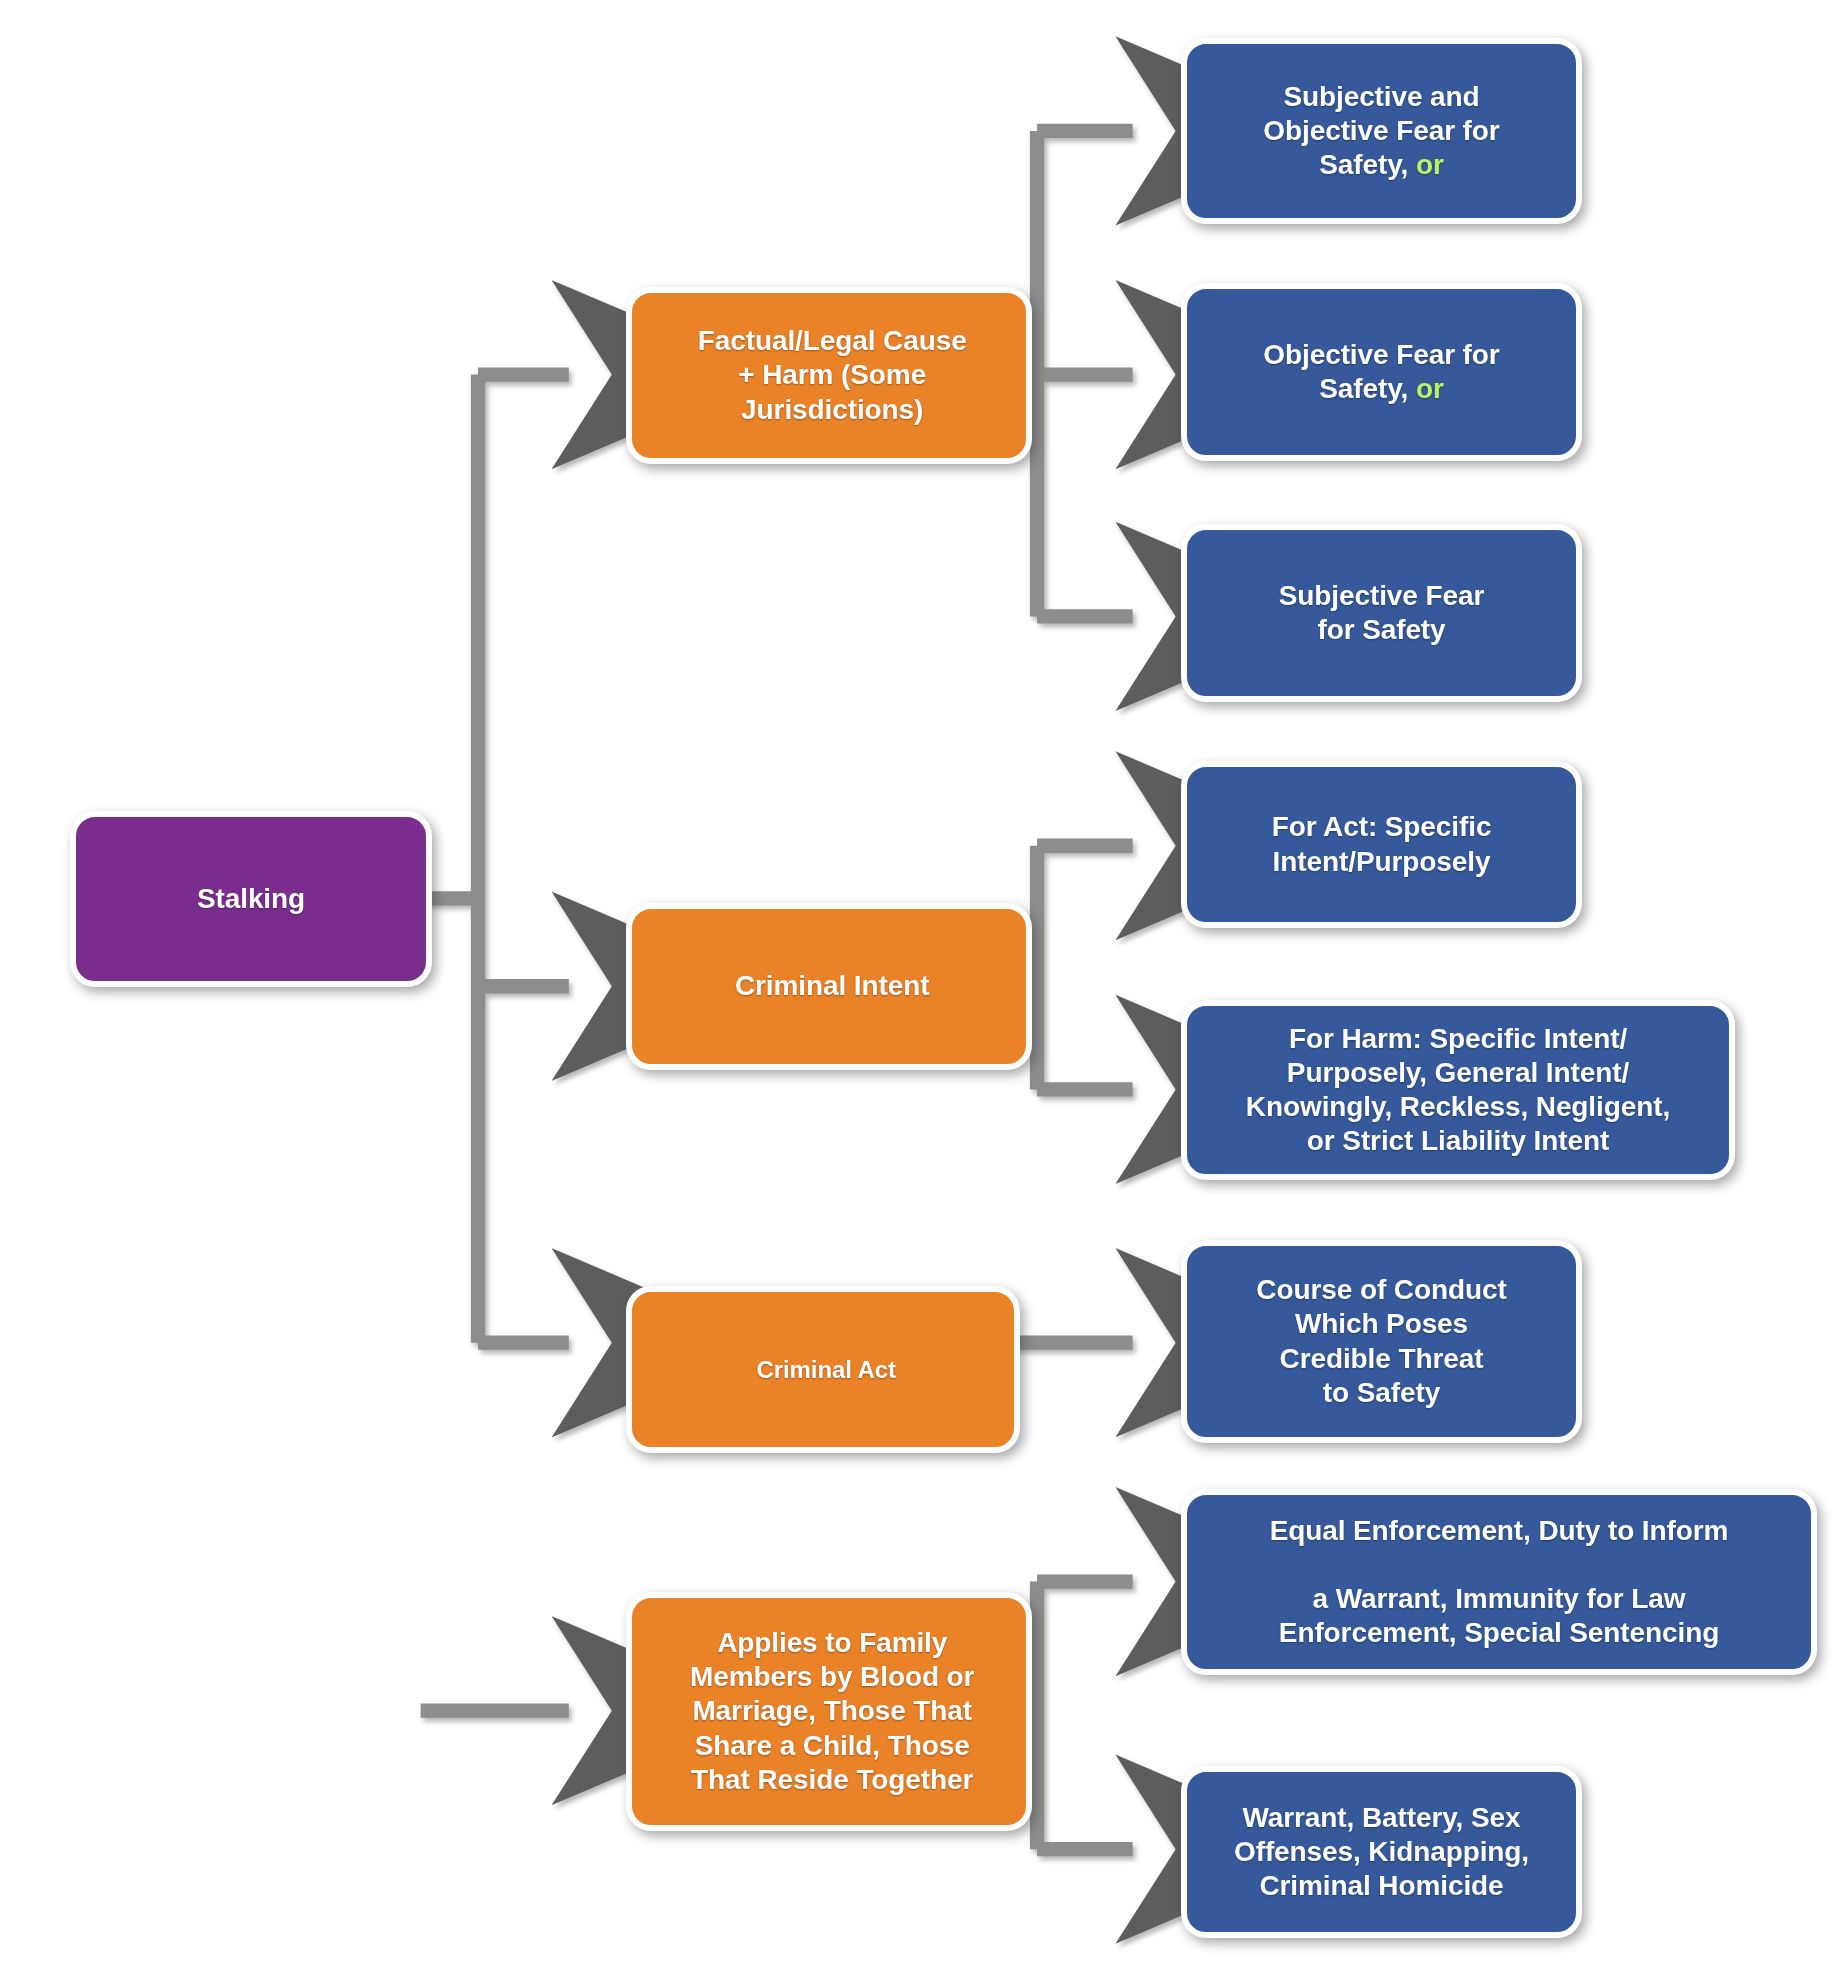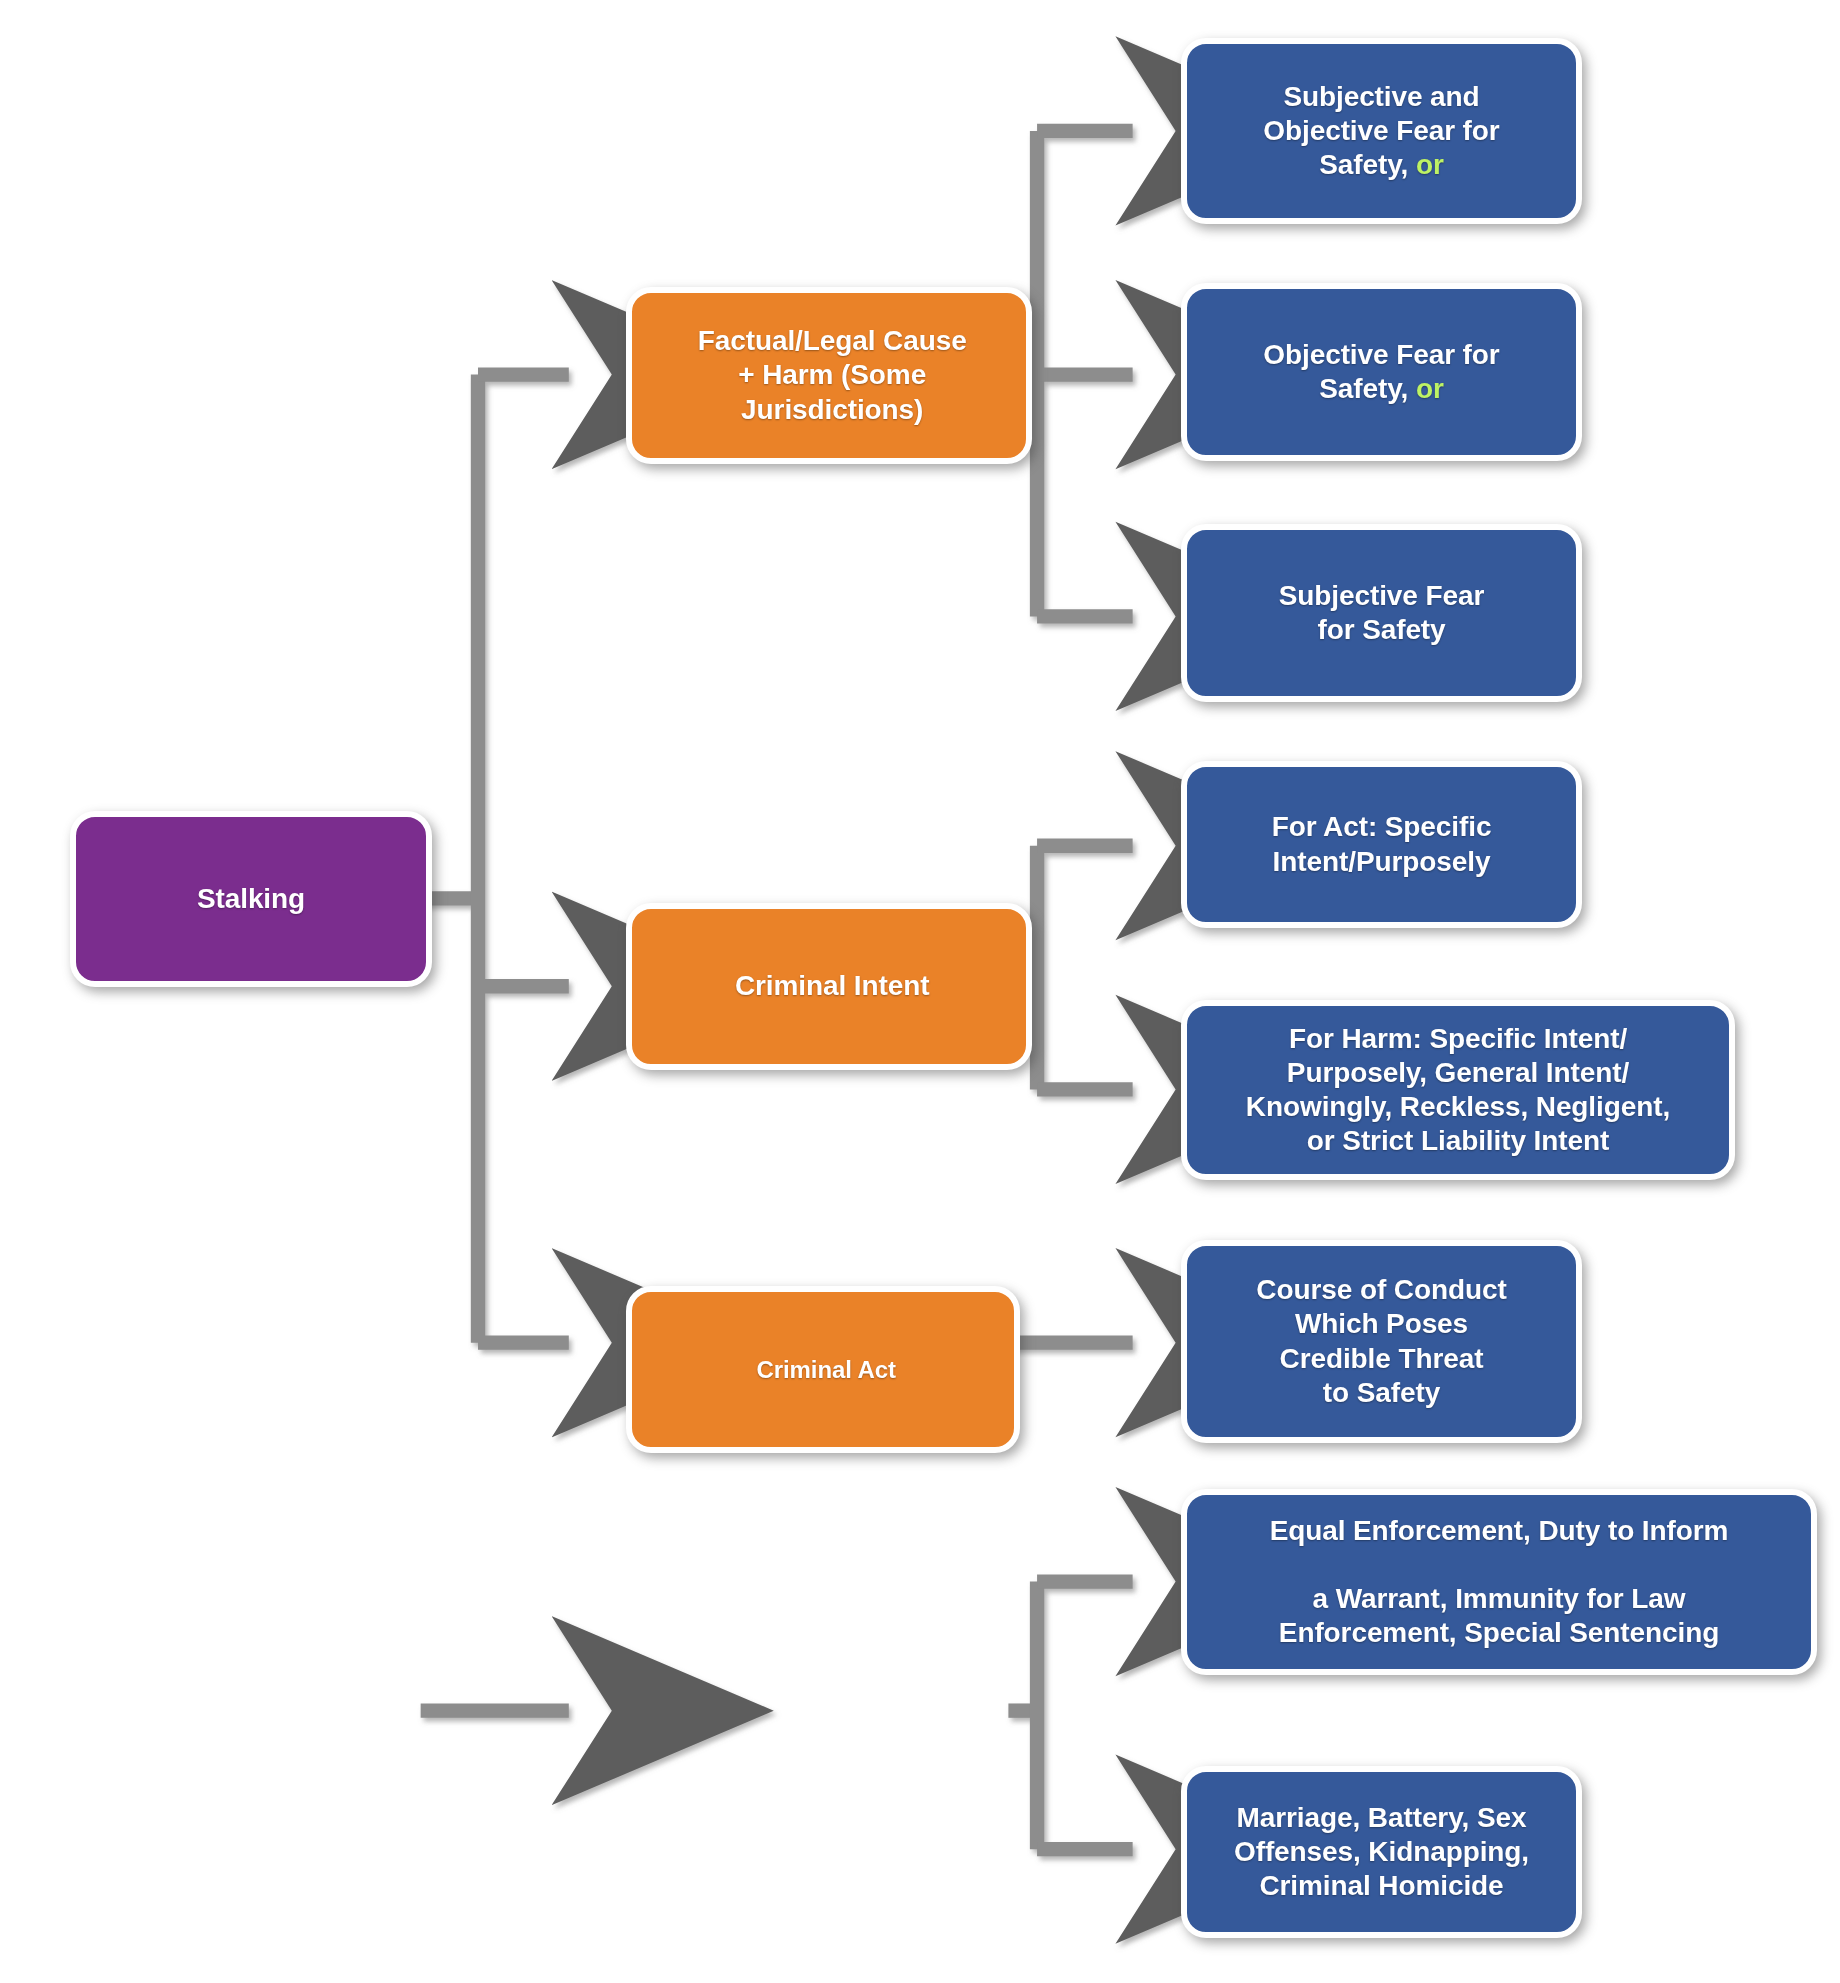--- a/index.html
+++ b/index.html
@@ -157,32 +157,41 @@
   <div class="node blue" style="left:1157px; top:1240px; width:401px; height:203px; font-size:28px;">
     <span class="txt">
       <span>Course of Conduct</span><br>
       <span>Which Poses</span><br>
       <span>Credible Threat</span><br>
       <span>to Safety</span>
     </span>
   </div>
 
 
+  <div class="node orange" style="left:602px; top:1592px; width:406px; height:239px; font-size:28px;">
+    <span class="txt">
+      <span>Applies to Family</span><br>
+      <span>Members by Blood or</span><br>
+      <span>Marriage, Those That</span><br>
+      <span>Share a Child, Those</span><br>
+      <span>That Reside Together</span>
+    </span>
+  </div>
 
   <div class="node blue" style="left:1157px; top:1489px; width:636px; height:186px; font-size:28px;">
     <span class="txt">
       <span>Equal Enforcement, Duty to Inform</span><br>
       <br>
       <span>a Warrant, Immunity for Law</span><br>
       <span>Enforcement, Special Sentencing</span>
     </span>
   </div>
 
   <div class="node blue" style="left:1157px; top:1766px; width:401px; height:172px; font-size:28px;">
     <span class="txt">
-      <span>Marriage, Battery, Sex</span><br>
+      <span>Warrant, Battery, Sex</span><br>
       <span>Offenses, Kidnapping,</span><br>
       <span>Criminal Homicide</span>
     </span>
   </div>
 
 </div>
 
 
 </body></html>

